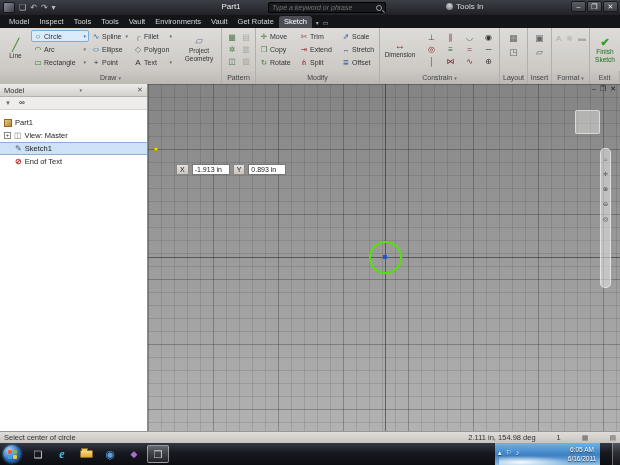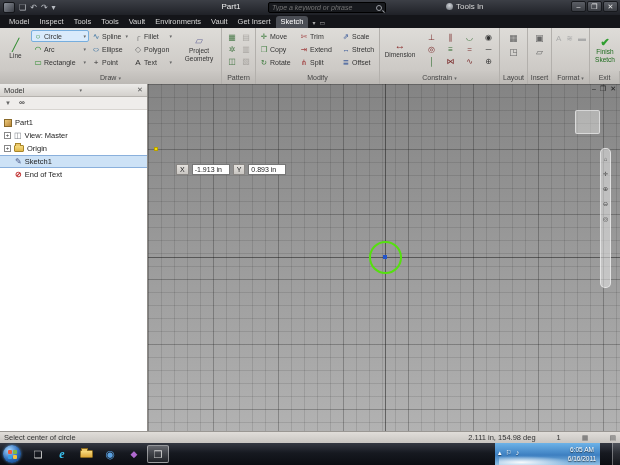--- a/index.html
+++ b/index.html
@@ -193,21 +193,21 @@
   </div>
 
   <div class="tabbar">
     <span class="tab">Model</span>
     <span class="tab">Inspect</span>
     <span class="tab">Tools</span>
     <span class="tab">Tools</span>
     <span class="tab">Vault</span>
     <span class="tab">Environments</span>
     <span class="tab">Vault</span>
-    <span class="tab">Get Insert</span>
+    <span class="tab">Get Rotate</span>
     <span class="tab active">Sketch</span>
     <span class="tab-extra">▾</span>
     <span class="tab-extra">▭</span>
   </div>
 
   <div class="ribbon">
 
     <div class="rpanel pw-draw">
       <div class="bigbtn btn-line">
         <span class="g-line">╱</span>
@@ -412,25 +412,20 @@
       </div>
       <div class="tree">
         <div class="trow">
           <span class="cube"></span>
           <span>Part1</span>
         </div>
         <div class="trow">
           <span class="plusbox">+</span>
           <span class="ic-vm">◫</span>
           <span>View: Master</span>
-        </div>
-        <div class="trow">
-          <span class="plusbox">+</span>
-          <span class="foldericon"></span>
-          <span>Origin</span>
         </div>
         <div class="trow child selrow">
           <span class="ic-sk">✎</span>
           <span>Sketch1</span>
         </div>
         <div class="trow child">
           <span class="ic-eop">⊘</span>
           <span>End of Text</span>
         </div>
       </div>

